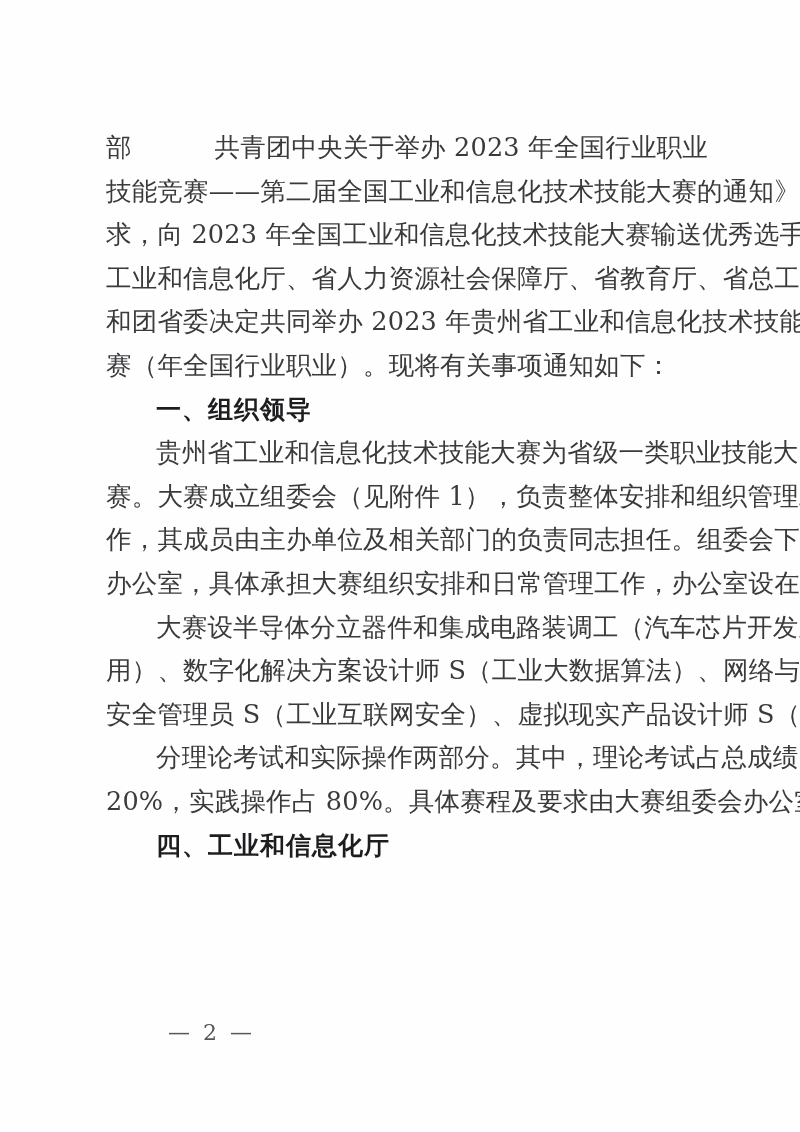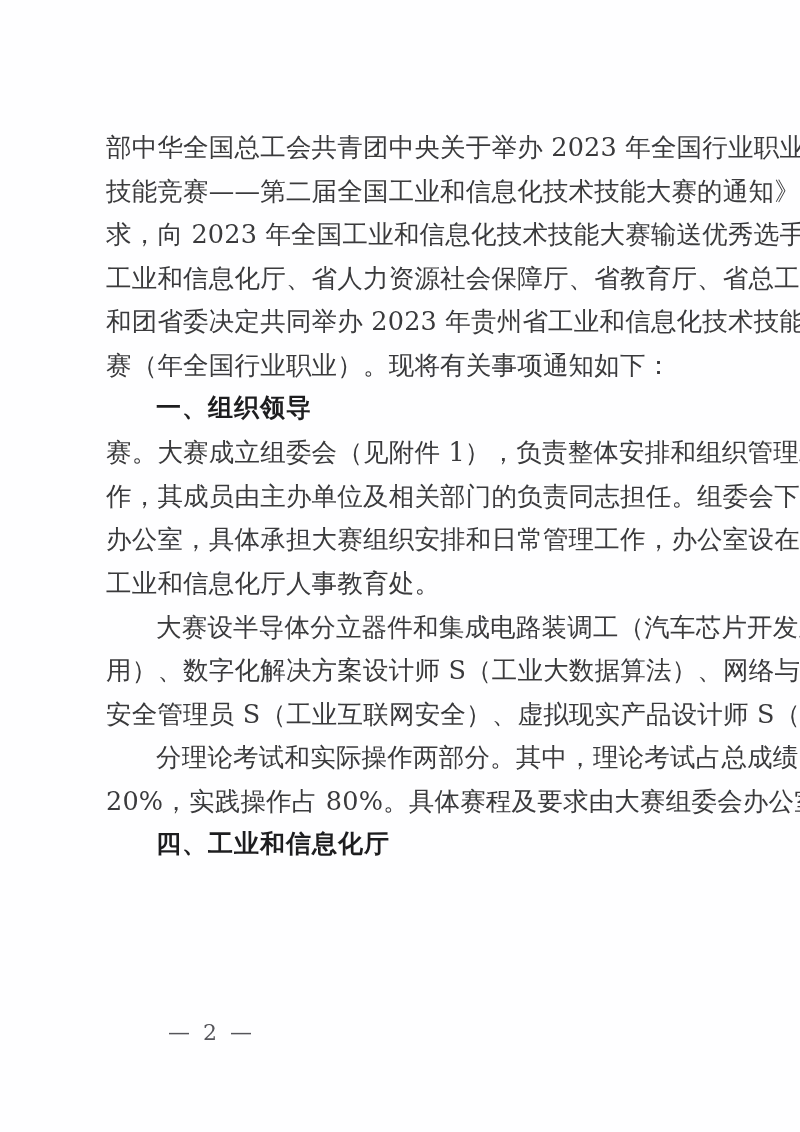--- a/index.html
+++ b/index.html
@@ -55,21 +55,21 @@
 
   
   .line.flush {
     display: block;
   }
 
   
   .heading {
     height: 43.6px;
     line-height: 43.6px;
-    font-family: Liberation Mono, monospace;
+    font-family: Liberation Serif, serif;
     font-weight: 700;
     font-size: 25px;
     color: #1d1d1f;
     padding-left: 50px;
     letter-spacing: 1px;
     white-space: nowrap;
   }
 
   
   .indent2 { padding-left: 50px; }
@@ -92,36 +92,35 @@
 </head>
 <body>
 
 <div class="page">
 
   <div class="page-body">
 
     <div>
       <div class="line just">
         <span>部</span>
-        <span>中华全国总工会</span>
         <span>共青团中央关于举办 2023 年全国行业职业</span>
       </div>
       <div class="line flush">技能竞赛——第二届全国工业和信息化技术技能大赛的通知》要</div>
       <div class="line flush">求，向 2023 年全国工业和信息化技术技能大赛输送优秀选手，省</div>
       <div class="line flush">工业和信息化厅、省人力资源社会保障厅、省教育厅、省总工会</div>
       <div class="line flush">和团省委决定共同举办 2023 年贵州省工业和信息化技术技能大</div>
       <div class="line flush">赛（年全国行业职业）。现将有关事项通知如下：</div>
     </div>
 
     <div class="heading">一、组织领导</div>
     <div>
+      <div class="line flush indent2">贵州省工业和信息化技术技能大赛为省级一类职业技能大</div>
       <div class="line flush">赛。大赛成立组委会（见附件 1），负责整体安排和组织管理工</div>
       <div class="line flush">作，其成员由主办单位及相关部门的负责同志担任。组委会下设</div>
       <div class="line flush">办公室，具体承担大赛组织安排和日常管理工作，办公室设在省</div>
-      <div class="line flush">工业和信息化厅人事教育处。</div>
     </div>
 
     <div>
       <div class="line flush indent2">大赛设半导体分立器件和集成电路装调工（汽车芯片开发应</div>
       <div class="line flush">用）、数字化解决方案设计师 S（工业大数据算法）、网络与信息</div>
       <div class="line flush">安全管理员 S（工业互联网安全）、虚拟现实产品设计师 S（5G＋</div>
     </div>
 
     <div>
       <div class="line flush indent2">分理论考试和实际操作两部分。其中，理论考试占总成绩的</div>

